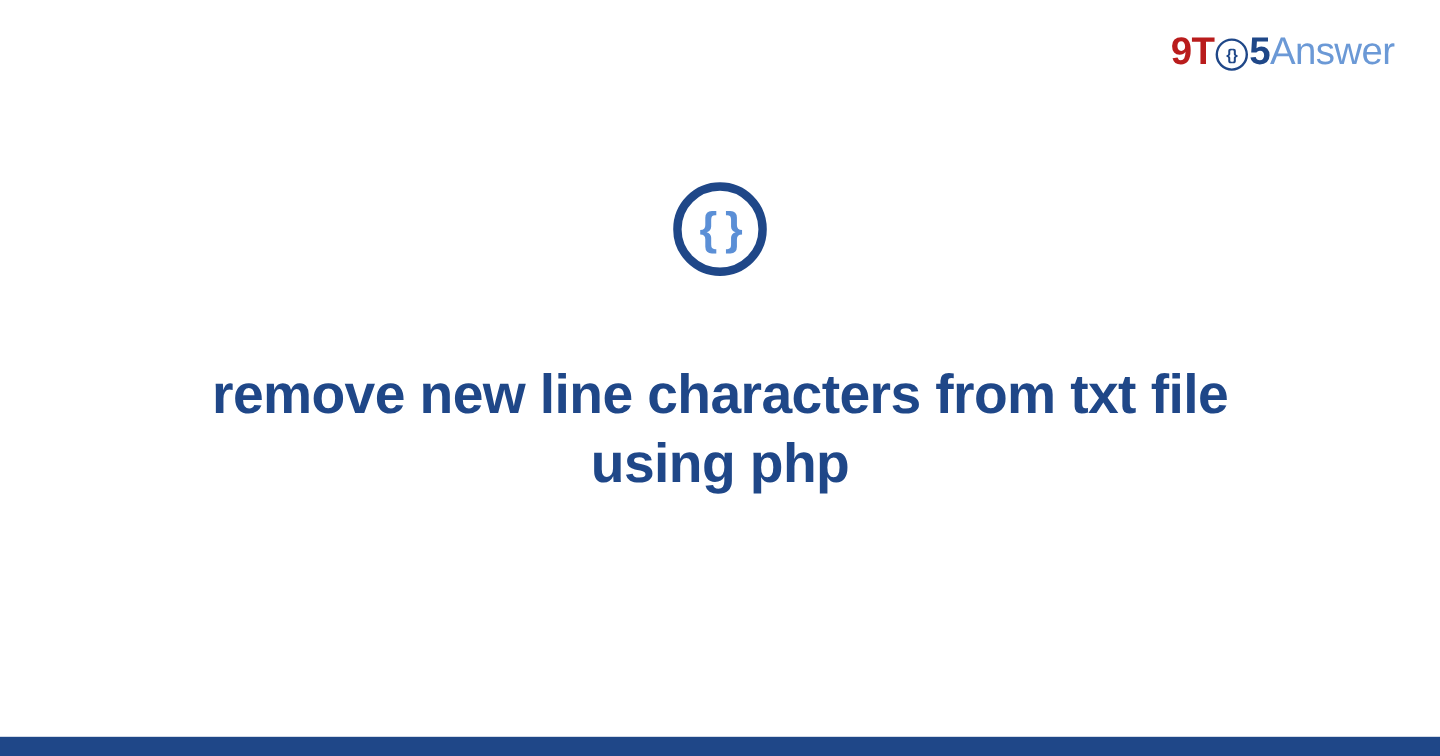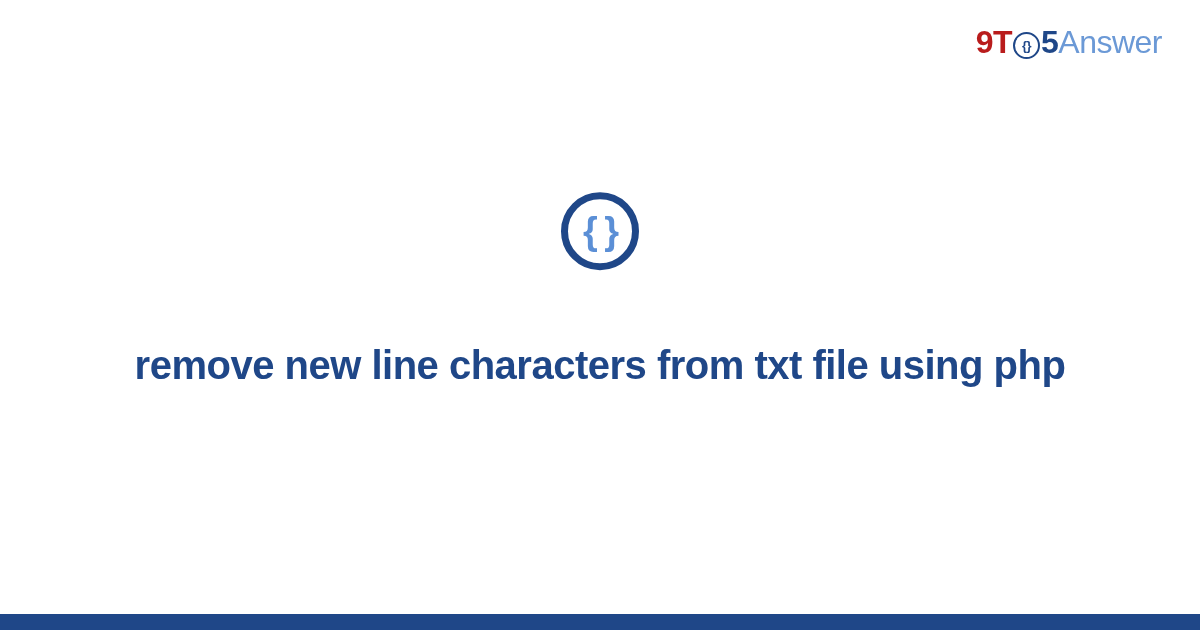--- a/index.html
+++ b/index.html
@@ -71,21 +71,21 @@
     }
     .icon-braces {
       font-size: 38px;
       font-weight: 700;
       color: #5b8fd6;
       font-family: "Helvetica Neue", Arial, sans-serif;
       letter-spacing: -2px;
     }
     .title {
       color: #1f4788;
-      font-size: 40px;
+      font-size: 46px;
       font-weight: 700;
       text-align: center;
       line-height: 1.25;
       max-width: 960px;
       letter-spacing: -0.5px;
     }
     .bottom-bar {
       position: absolute;
       bottom: 0;
       left: 0;

